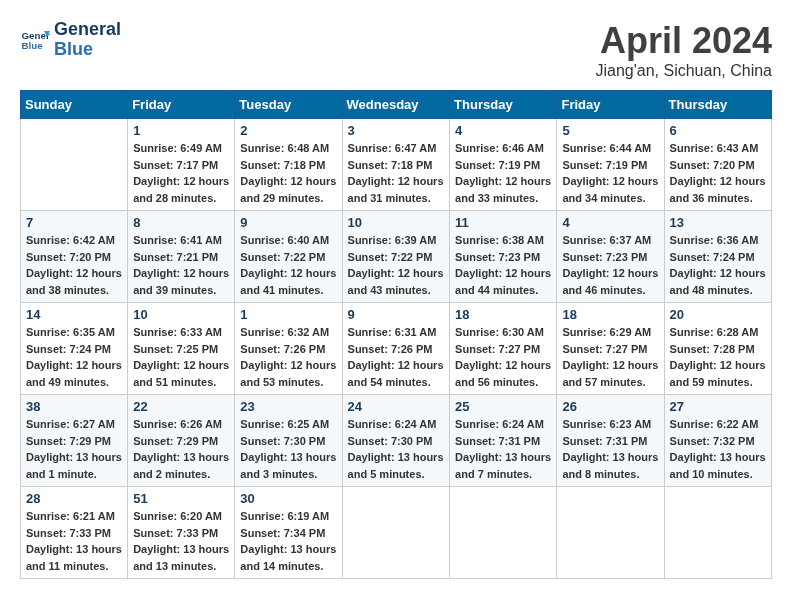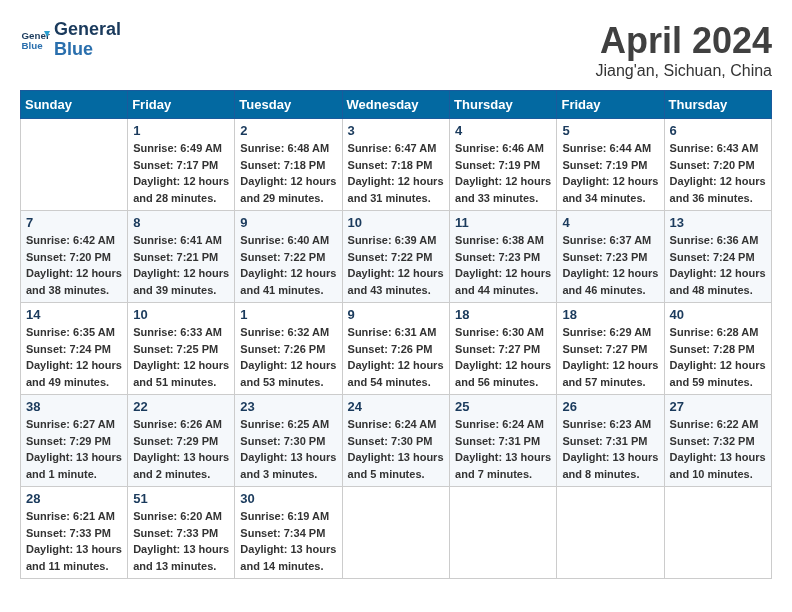--- a/index.html
+++ b/index.html
@@ -199,21 +199,21 @@
         </td>
         <td>
           <div class="day-number">18</div>
           <div class="day-info">Sunrise: 6:30 AM<br>Sunset: 7:27 PM<br>Daylight: 12 hours<br>and 56 minutes.</div>
         </td>
         <td>
           <div class="day-number">18</div>
           <div class="day-info">Sunrise: 6:29 AM<br>Sunset: 7:27 PM<br>Daylight: 12 hours<br>and 57 minutes.</div>
         </td>
         <td>
-          <div class="day-number">40</div>
+          <div class="day-number">20</div>
           <div class="day-info">Sunrise: 6:28 AM<br>Sunset: 7:28 PM<br>Daylight: 12 hours<br>and 59 minutes.</div>
         </td>
       </tr>
       <tr>
         <td>
           <div class="day-number">38</div>
           <div class="day-info">Sunrise: 6:27 AM<br>Sunset: 7:29 PM<br>Daylight: 13 hours<br>and 1 minute.</div>
         </td>
         <td>
           <div class="day-number">22</div>

